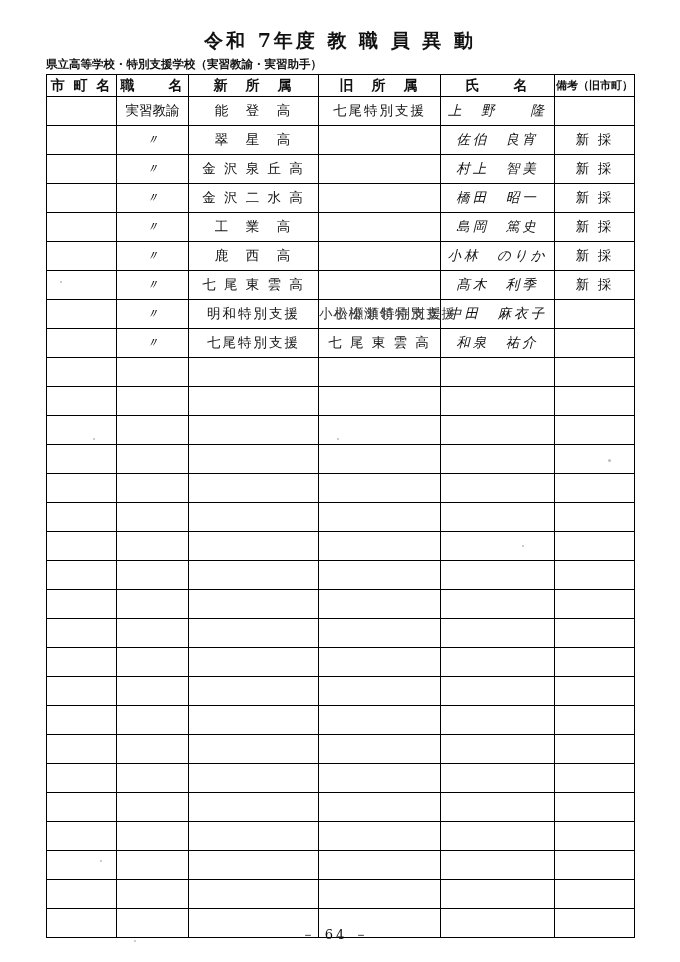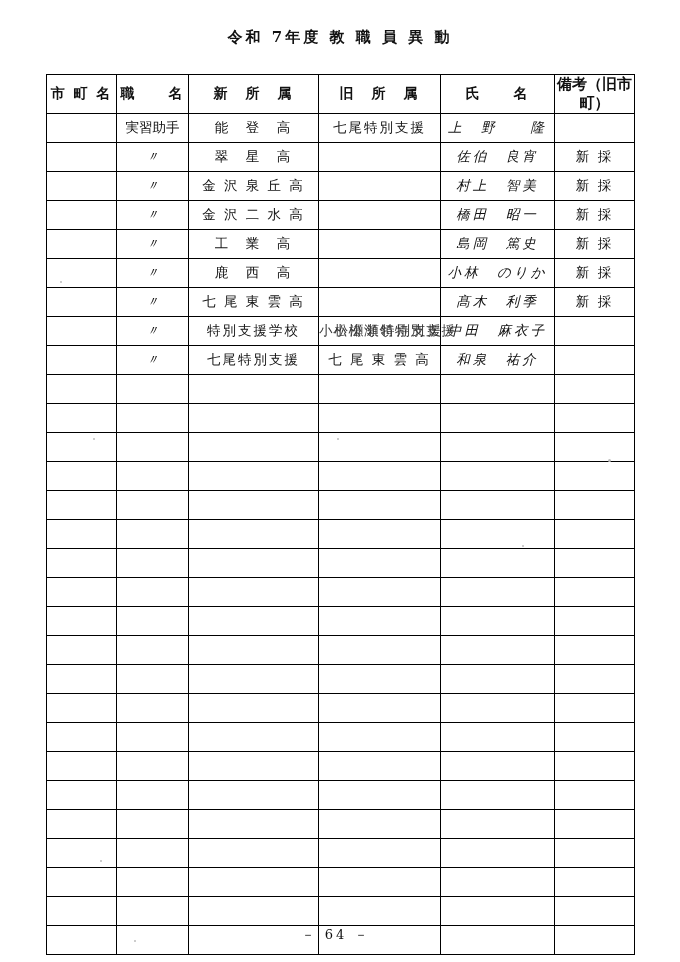--- a/index.html
+++ b/index.html
@@ -19,21 +19,21 @@
     position: relative;
     width: 680px;
     height: 962px;
   }
   .doc-title {
     position: absolute;
     top: 28px;
     left: 0;
     width: 680px;
     text-align: center;
-    font-size: 15px;
+    font-size: 19px;
     font-weight: bold;
     letter-spacing: 3px;
     font-family: "DejaVu Serif", serif;
   }
   .doc-subtitle {
     position: absolute;
     top: 57px;
     left: 46px;
     font-size: 11.5px;
     font-weight: bold;
@@ -57,21 +57,21 @@
     height: 21px;
     font-size: 14px;
     font-weight: bold;
     font-family: "DejaVu Serif", serif;
     text-align: center;
     vertical-align: middle;
     letter-spacing: 2px;
   }
   table.main thead th.remark-head {
     letter-spacing: 0px;
-    font-size: 15px;
+    font-size: 11px;
   }
   col.c-city { width: 70px; }
   col.c-post { width: 72px; }
   col.c-new  { width: 130px; }
   col.c-old  { width: 122px; }
   col.c-name { width: 114px; }
   col.c-rem  { width: 80px; }
 
   table.main tbody td {
     height: 28px;
@@ -122,20 +122,21 @@
     background: #bdbdbd;
     border-radius: 50%;
   }
 </style>
 </head>
 <body>
 
 <div class="page">
 
   <div class="doc-title">令和 7年度 教 職 員 異 動</div>
+  <div class="doc-subtitle">県立高等学校・特別支援学校（実習教諭・実習助手）</div>
 
   <table class="main">
     <colgroup>
       <col class="c-city">
       <col class="c-post">
       <col class="c-new">
       <col class="c-old">
       <col class="c-name">
       <col class="c-rem">
     </colgroup>
@@ -146,21 +147,21 @@
         <th>新　所　属</th>
         <th>旧　所　属</th>
         <th>氏　　名</th>
         <th class="remark-head">備考（旧市町）</th>
       </tr>
     </thead>
     <tbody>
 
       <tr>
         <td class="cell-city"></td>
-        <td class="cell-post">実習助手</td>
+        <td class="cell-post">実習教諭</td>
         <td class="cell-new">能　登　高</td>
         <td class="cell-old">七尾特別支援</td>
         <td class="cell-name">上　野　　隆</td>
         <td class="cell-rem"></td>
       </tr>
 
 
       <tr>
         <td class="cell-city"></td>
         <td class="cell-post ditto">〃</td>
@@ -211,21 +212,21 @@
         <td class="cell-post ditto">〃</td>
         <td class="cell-new">七 尾 東 雲 高</td>
         <td class="cell-old"></td>
         <td class="cell-name">髙木　利季</td>
         <td class="cell-rem">新 採</td>
       </tr>
 
       <tr>
         <td class="cell-city"></td>
         <td class="cell-post ditto">〃</td>
-        <td class="cell-new">特別支援学校</td>
+        <td class="cell-new">明和特別支援</td>
         <td class="cell-old">
           <span class="overlap">
             <span class="under">小松瀬領特別支援</span>
           <span class="over">小松瀬領特別支援</span></span>
         </td>
         <td class="cell-name">中田　麻衣子</td>
         <td class="cell-rem"></td>
       </tr>
 
       <tr>

